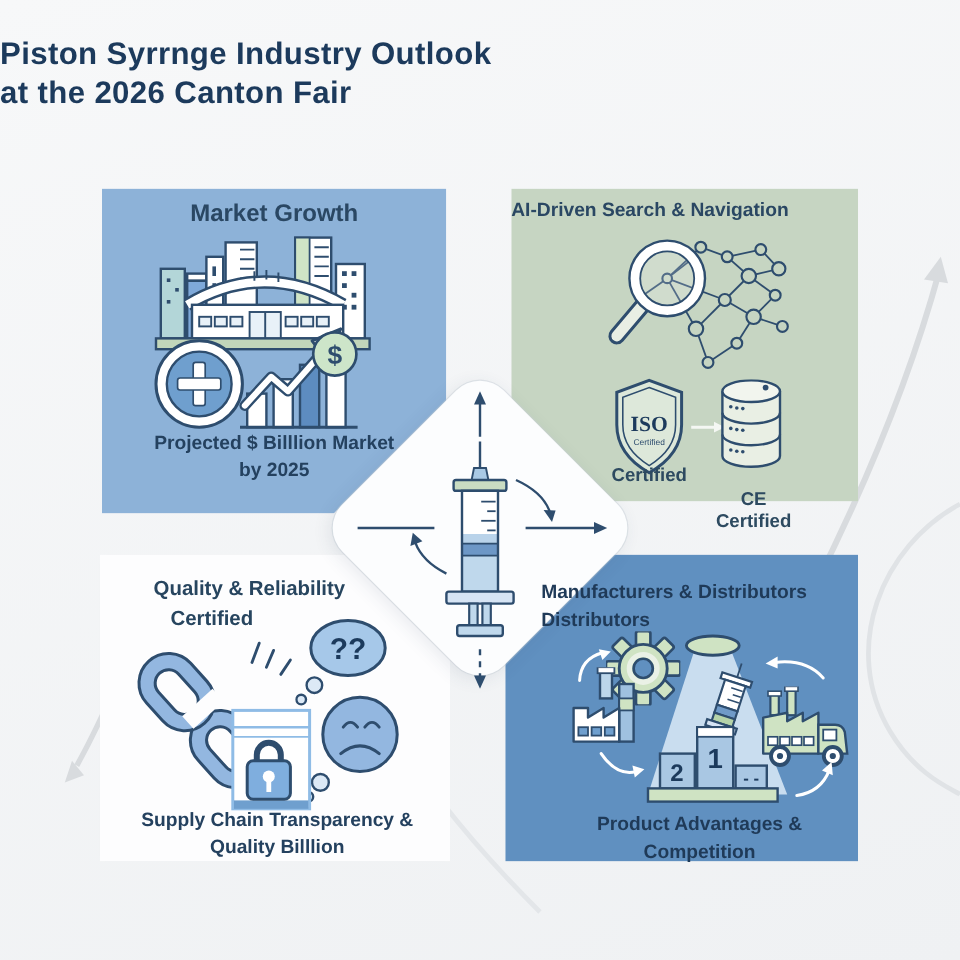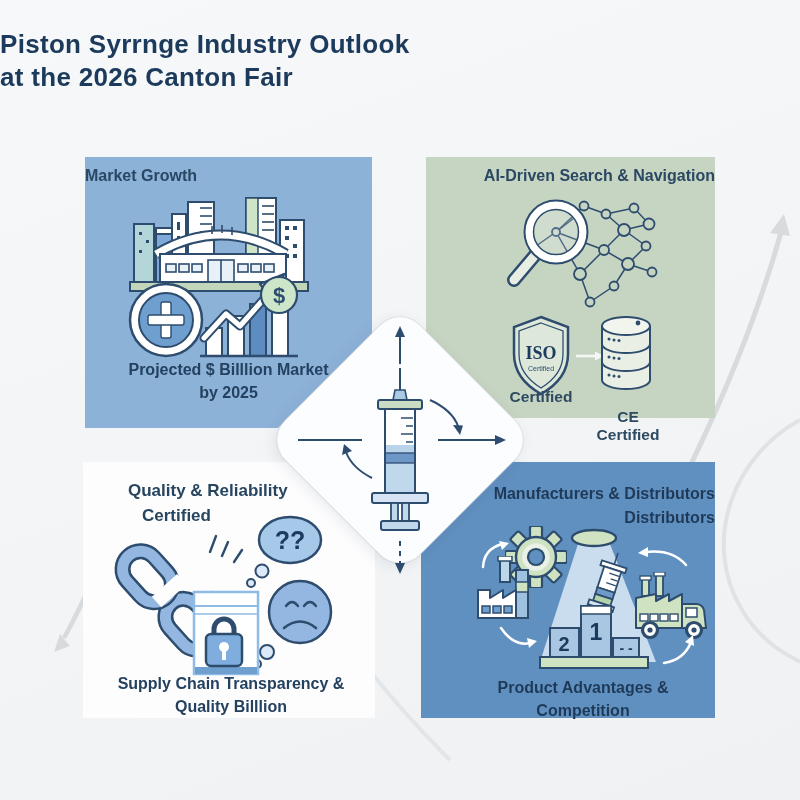--- a/index.html
+++ b/index.html
@@ -51,21 +51,21 @@
   <div id="page-title" class="abs">
     <div>Piston Syrrnge Industry Outlook</div>
     <div>at the 2026 Canton Fair</div>
   </div>
 
   <div id="panel-market" class="abs panel"></div>
   <div id="panel-ai" class="abs panel"></div>
   <div id="panel-quality" class="abs panel"></div>
   <div id="panel-collab" class="abs panel"></div>
 
-  <div class="abs q-title" style="left:85px;top:167px;width:287px;font-size:16px;">Market Growth</div>
+  <div class="abs q-title" style="left:85px;top:167px;width:287px;text-align:center;font-size:20px;">Market Growth</div>
 
   <svg class="abs z3" style="left:128px;top:192px" width="182" height="104" viewBox="0 0 182 104">
     <g stroke="#2e4d6e" stroke-width="2">
       <rect x="6" y="32" width="20" height="58" fill="#b3d6d8"></rect>
       <rect x="28" y="36" width="16" height="6" fill="#ffffff"></rect>
       <rect x="28" y="42" width="16" height="48" fill="#7fa9d9"></rect>
       <rect x="44" y="22" width="14" height="68" fill="#ffffff"></rect>
       <rect x="60" y="10" width="26" height="80" fill="#ffffff"></rect>
       <rect x="118" y="6" width="30" height="84" fill="#ffffff"></rect>
       <rect x="118" y="6" width="12" height="84" fill="#cfe4c6" stroke-width="1.5"></rect>
@@ -140,21 +140,21 @@
   <svg class="abs z3" style="left:258px;top:274px" width="42" height="42" viewBox="0 0 42 42">
     <circle cx="21" cy="21" r="18" fill="#cde5c9" stroke="#2e4d6e" stroke-width="2.2"></circle>
     <text x="21" y="29" text-anchor="middle" font-size="22" font-weight="bold" fill="#2e4d6e">$</text>
   </svg>
 
   <div class="abs caption" style="left:85px;top:358px;width:287px;font-size:16px;line-height:23px;">
     <div>Projected $ Billlion Market</div>
     <div>by 2025</div>
   </div>
 
-  <div class="abs q-title" style="left:426px;top:167px;width:289px;text-align:right;font-size:16px;">AI-Driven Search &amp; Navigation</div>
+  <div class="abs q-title" style="left:426px;top:167px;width:289px;text-align:left;font-size:16px;">AI-Driven Search &amp; Navigation</div>
 
   <svg class="abs z3" style="left:484px;top:194px" width="180" height="116" viewBox="0 0 180 116">
     <g stroke="#2e4d6e" stroke-width="1.5">
       <line x1="100" y1="12" x2="122" y2="20"></line>
         <line x1="122" y1="20" x2="150" y2="14"></line>
       <line x1="150" y1="14" x2="165" y2="30"></line>
         <line x1="122" y1="20" x2="140" y2="36"></line>
       <line x1="165" y1="30" x2="140" y2="36"></line>
         <line x1="140" y1="36" x2="162" y2="52"></line>
       <line x1="140" y1="36" x2="120" y2="56"></line>
@@ -321,21 +321,21 @@
     <rect x="18" y="44" width="36" height="32" rx="5" fill="#7faede" stroke="#2e4d6e" stroke-width="2.5"></rect>
     <circle cx="36" cy="57" r="5" fill="#ffffff"></circle>
     <rect x="34" y="60" width="4" height="10" fill="#ffffff"></rect>
   </svg>
 
   <div class="abs caption" style="left:85px;top:672px;width:292px;font-size:16px;line-height:23px;">
     <div>Supply Chain Transparency &amp;</div>
     <div>Quality Billlion</div>
   </div>
 
-  <div class="abs q-title" style="left:451px;top:482px;width:264px;text-align:right;font-size:16px;line-height:24px;color:#1f3a58;z-index:3;">
+  <div class="abs q-title" style="left:451px;top:482px;width:264px;text-align:left;font-size:16px;line-height:24px;color:#1f3a58;z-index:3;">
     <div>Manufacturers &amp; Distributors</div>
     <div>Distributors</div>
   </div>
 
   <svg class="abs z3" style="left:532px;top:526px" width="140" height="142" viewBox="0 0 140 142">
     <polygon points="46,18 78,18 124,136 8,136" fill="rgba(225,238,249,0.82)"></polygon>
     <ellipse cx="62" cy="12" rx="22" ry="8" fill="#cfe3c3" stroke="#2e4d6e" stroke-width="2.4"></ellipse>
   </svg>
 
   <svg class="abs z3" style="left:505px;top:526px" width="62" height="62" viewBox="0 0 62 62">

